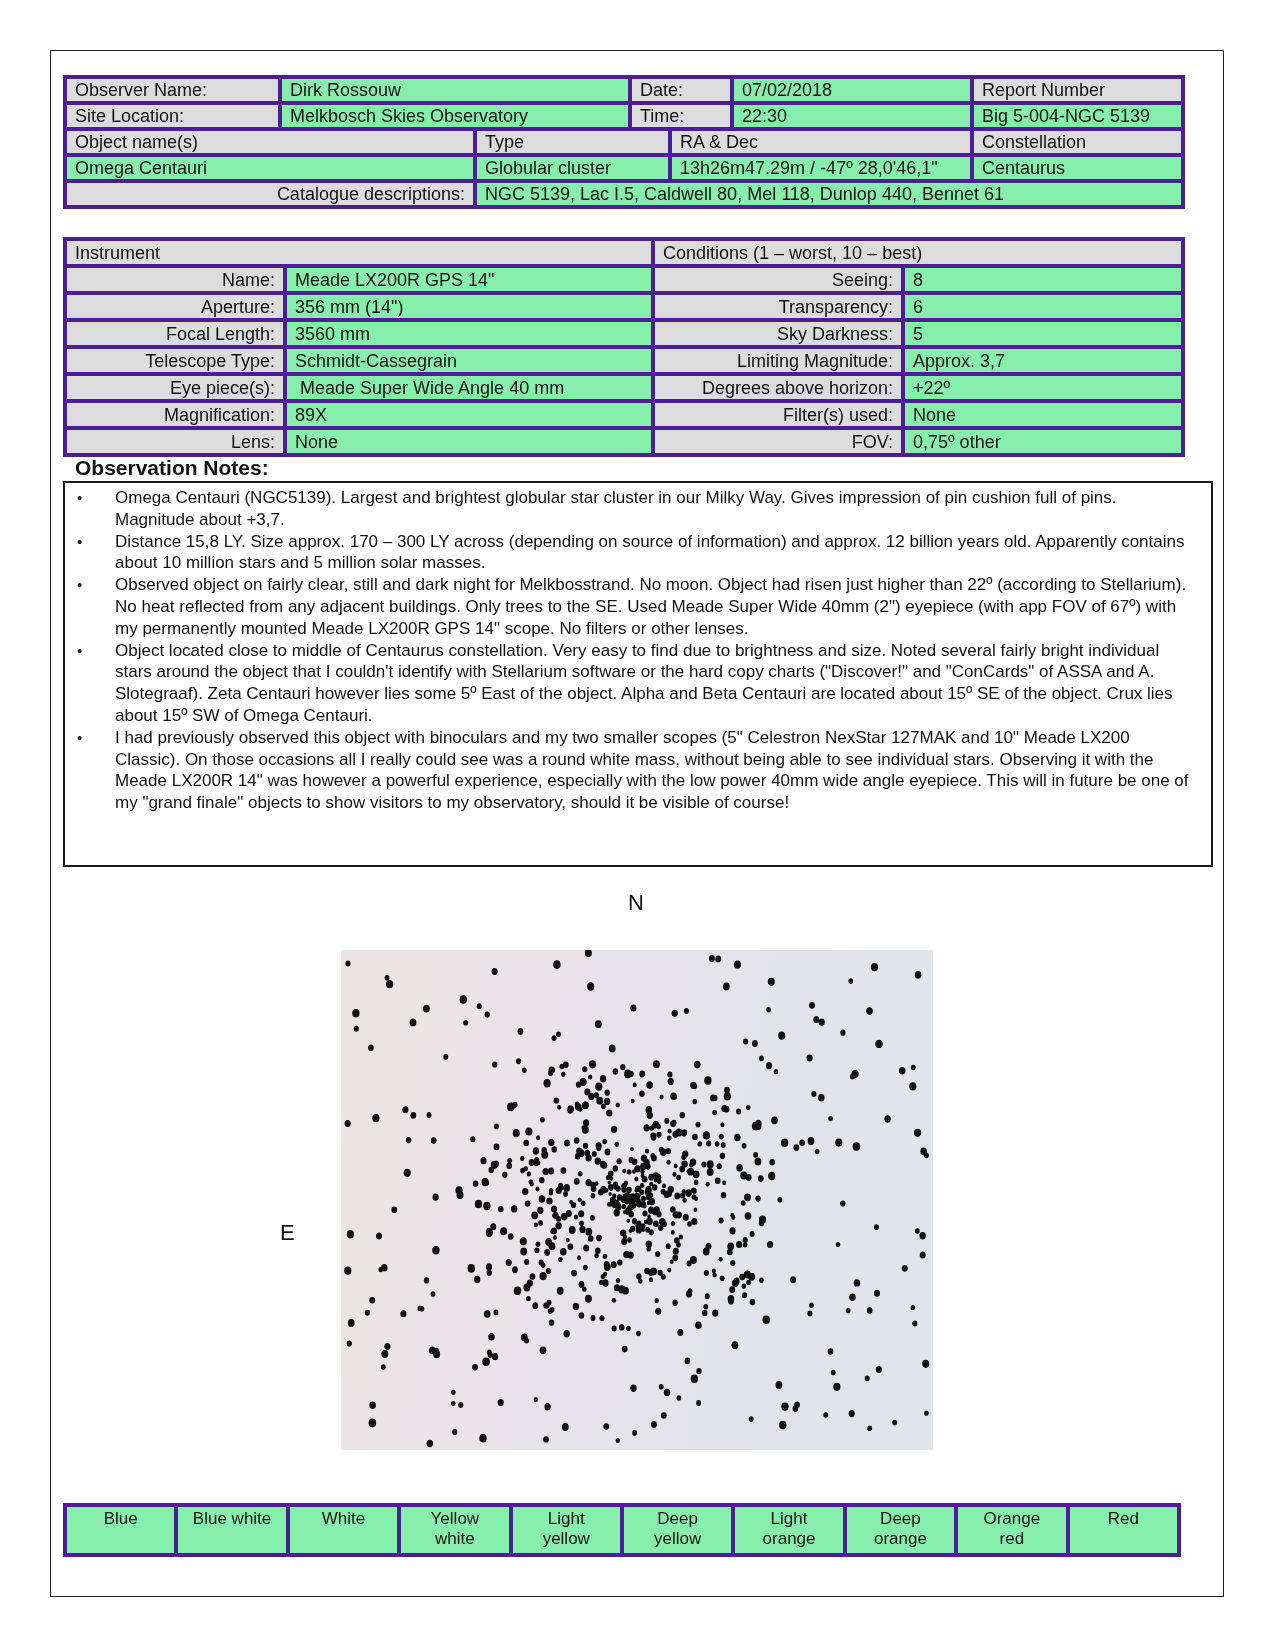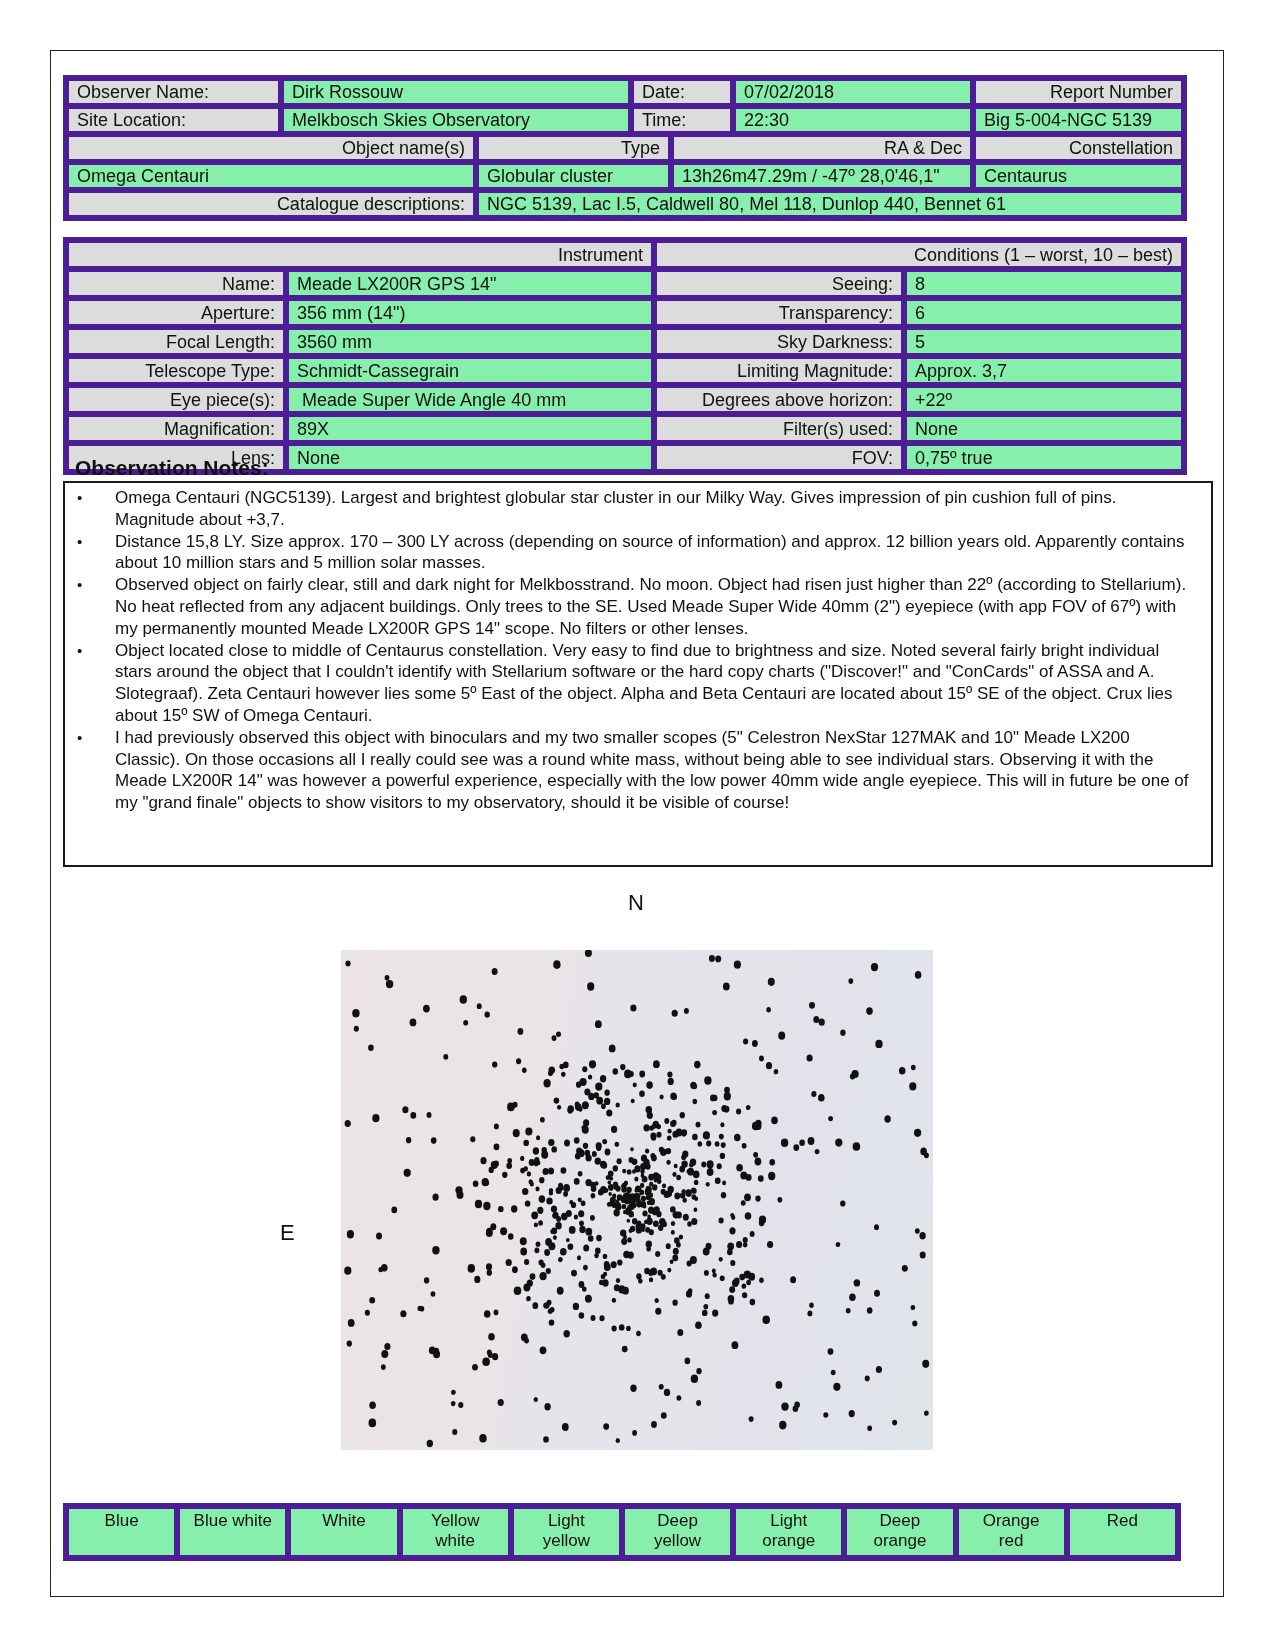--- a/index.html
+++ b/index.html
@@ -1,25 +1,25 @@
 <!DOCTYPE html>
 <html><head>
 <meta charset="utf-8">
 <style>
   html, body { margin:0; padding:0; background:#ffffff; }
   body { width:1275px; height:1650px; position:relative; overflow:hidden;
          font-family:"Liberation Sans", sans-serif; color:#111; }
   .page-border { position:absolute; left:50px; top:50px; width:1174px; height:1547px;
          border:1.5px solid #222; box-sizing:border-box; }
   table.grid { position:absolute; left:63px; width:1118px; border-collapse:collapse; table-layout:fixed; }
-  table.grid td { border:6px solid #4c1d95; padding:0 8px; height:22px; line-height:20px;
+  table.grid td { border:4px solid #4c1d95; padding:0 8px; height:22px; line-height:20px;
          font-size:18px; white-space:nowrap; overflow:hidden; }
   td.lab { background:#dcdcdc; }
   td.val { background:#86efac; font-size:17px; }
-  td.c { text-align:right; }
+  td.c { text-align:left; }
   td.r { text-align:right; }
   #hdr { top:75px; }
   #inst { top:225px;margin-top:12px; }
   #inst td { height:23px; }
   .notes-title { position:absolute; left:75px; top:456px; font-size:21px; font-weight:bold; }
   .notes-box { position:absolute; left:63px; top:481px; width:1150px; height:386px;
          border:2px solid #1a1a1a; box-sizing:border-box; }
   .notes-box ul { margin:0; padding:4px 14px 0 50px; list-style:none; }
   .notes-box li { position:relative; font-size:17px; line-height:21.8px; margin:0; }
   .notes-box li .bullet { position:absolute; left:-38px; top:0; font-size:15px; }
@@ -130,21 +130,21 @@
   <tr>
     <td class="lab r">Magnification:</td>
     <td class="val">89X</td>
     <td class="lab r">Filter(s) used:</td>
     <td class="val">None</td>
   </tr>
   <tr>
     <td class="lab r">Lens:</td>
     <td class="val">None</td>
     <td class="lab r">FOV:</td>
-    <td class="val">0,75º true</td>
+    <td class="val">0,75º other</td>
   </tr>
 </tbody>
   </table>
 
 <div class="notes-title">Observation Notes:</div>
 <div class="notes-box">
   <ul>
     <li><span class="bullet">•</span><span>Omega Centauri (NGC5139). Largest and brightest globular star cluster in our Milky Way. Gives impression of pin cushion full of pins. Magnitude about +3,7.</span></li>
     <li><span class="bullet">•</span><span>Distance 15,8 LY. Size approx. 170 – 300 LY across (depending on source of information) and approx. 12 billion years old. Apparently contains about 10 million stars and 5 million solar masses.</span></li>
     <li><span class="bullet">•</span><span>Observed object on fairly clear, still and dark night for Melkbosstrand. No moon. Object had risen just higher than 22º (according to Stellarium). No heat reflected from any adjacent buildings. Only trees to the SE. Used Meade Super Wide 40mm (2") eyepiece (with app FOV of 67º) with my permanently mounted Meade LX200R GPS 14" scope. No filters or other lenses.</span></li>

